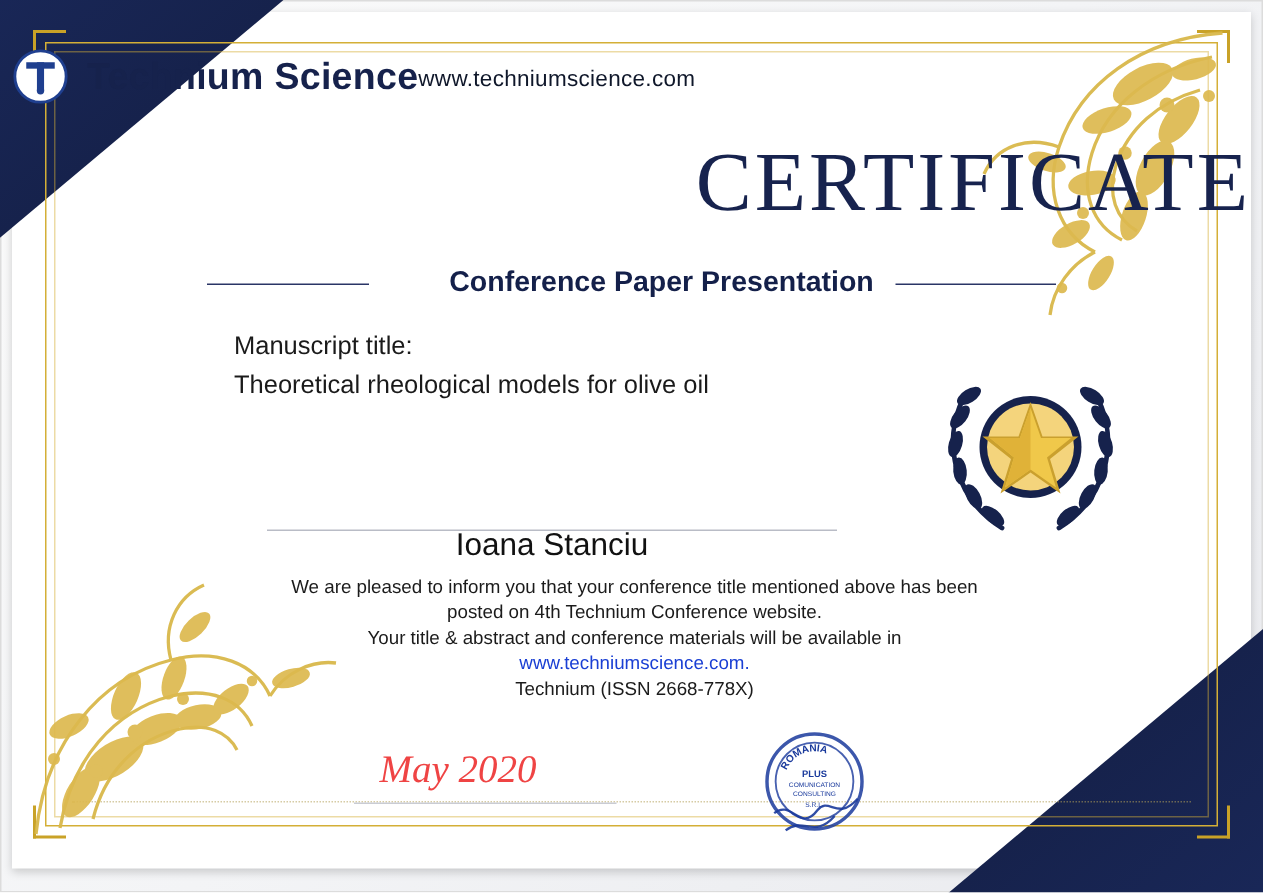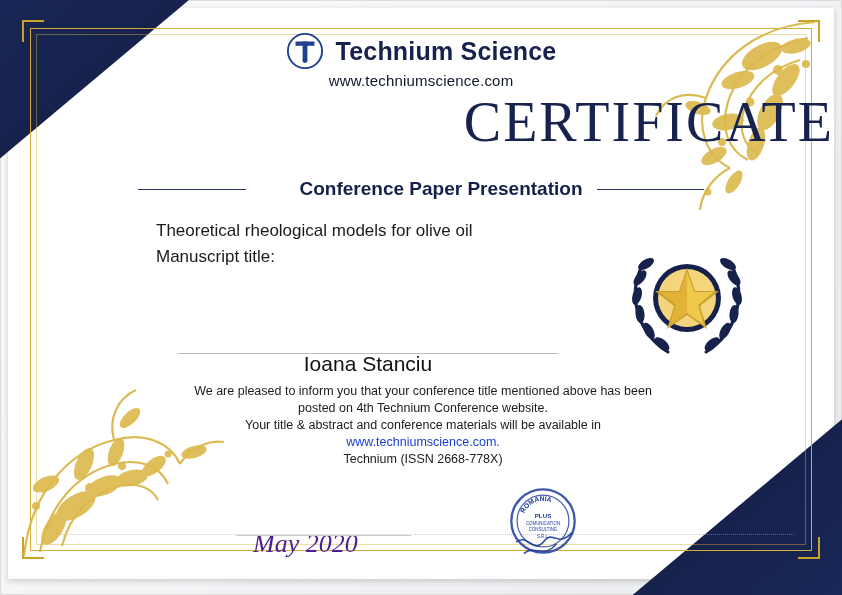--- a/index.html
+++ b/index.html
@@ -110,21 +110,20 @@
   .fl-tr { right: 14px; top: 8px; width: 210px; height: 200px; }
   .fl-bl { left: 10px; bottom: 18px; width: 215px; height: 205px; }
 
   
   .brand {
     position: absolute;
     top: 24px;
     left: 0;
     right: 0;
     display: flex;
-    flex-direction: column;
     align-items: center;
   }
   .brand-row {
     display: flex;
     align-items: center;
     gap: 12px;
   }
   .brand-logo {
     width: 38px;
     height: 38px;
@@ -219,22 +218,21 @@
     color: #1a3fd4;
   }
 
   .date {
     position: absolute;
     left: 245px;
     top: 490px;
     font-family: "Liberation Serif", serif;
     font-style: italic;
     font-size: 26px;
-    color: #4c1d95;
-    margin-top: 31px;
+    color: #ef4444;
   }
   .date-line {
     position: absolute;
     left: 228px;
     top: 527px;
     width: 175px;
     height: 1px;
     background: #c9ccd4;
   }
 
@@ -358,22 +356,22 @@
 
     <div class="cert-title">CERTIFICATE</div>
 
     <div class="subtitle-wrap">
       <div class="subtitle-line"></div>
       <div class="subtitle">Conference Paper Presentation</div>
       <div class="subtitle-line"></div>
     </div>
 
     <div class="manuscript">
+      <div>Manuscript title:</div>
       <div>Theoretical rheological models for olive oil</div>
-      <div>Manuscript title:</div>
     </div>
 
     <div class="recipient">Ioana Stanciu</div>
     <div class="recipient-line"></div>
 
     <div class="body-text">
       <div>We are pleased to inform you that your conference title mentioned above has been</div>
       <div>posted on 4th Technium Conference website.</div>
       <div>Your title &amp; abstract and conference materials will be available in</div>
       <div class="body-link">www.techniumscience.com.</div>

